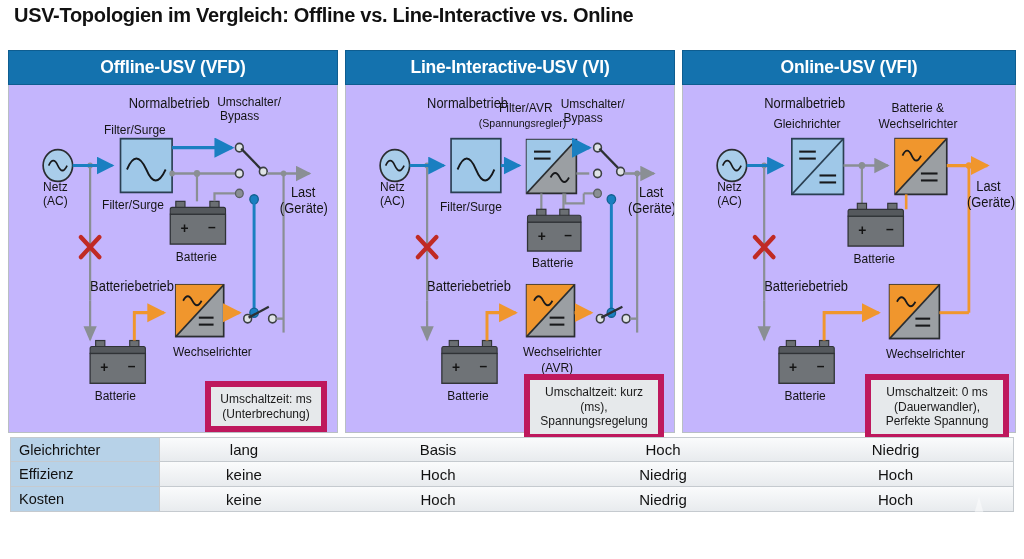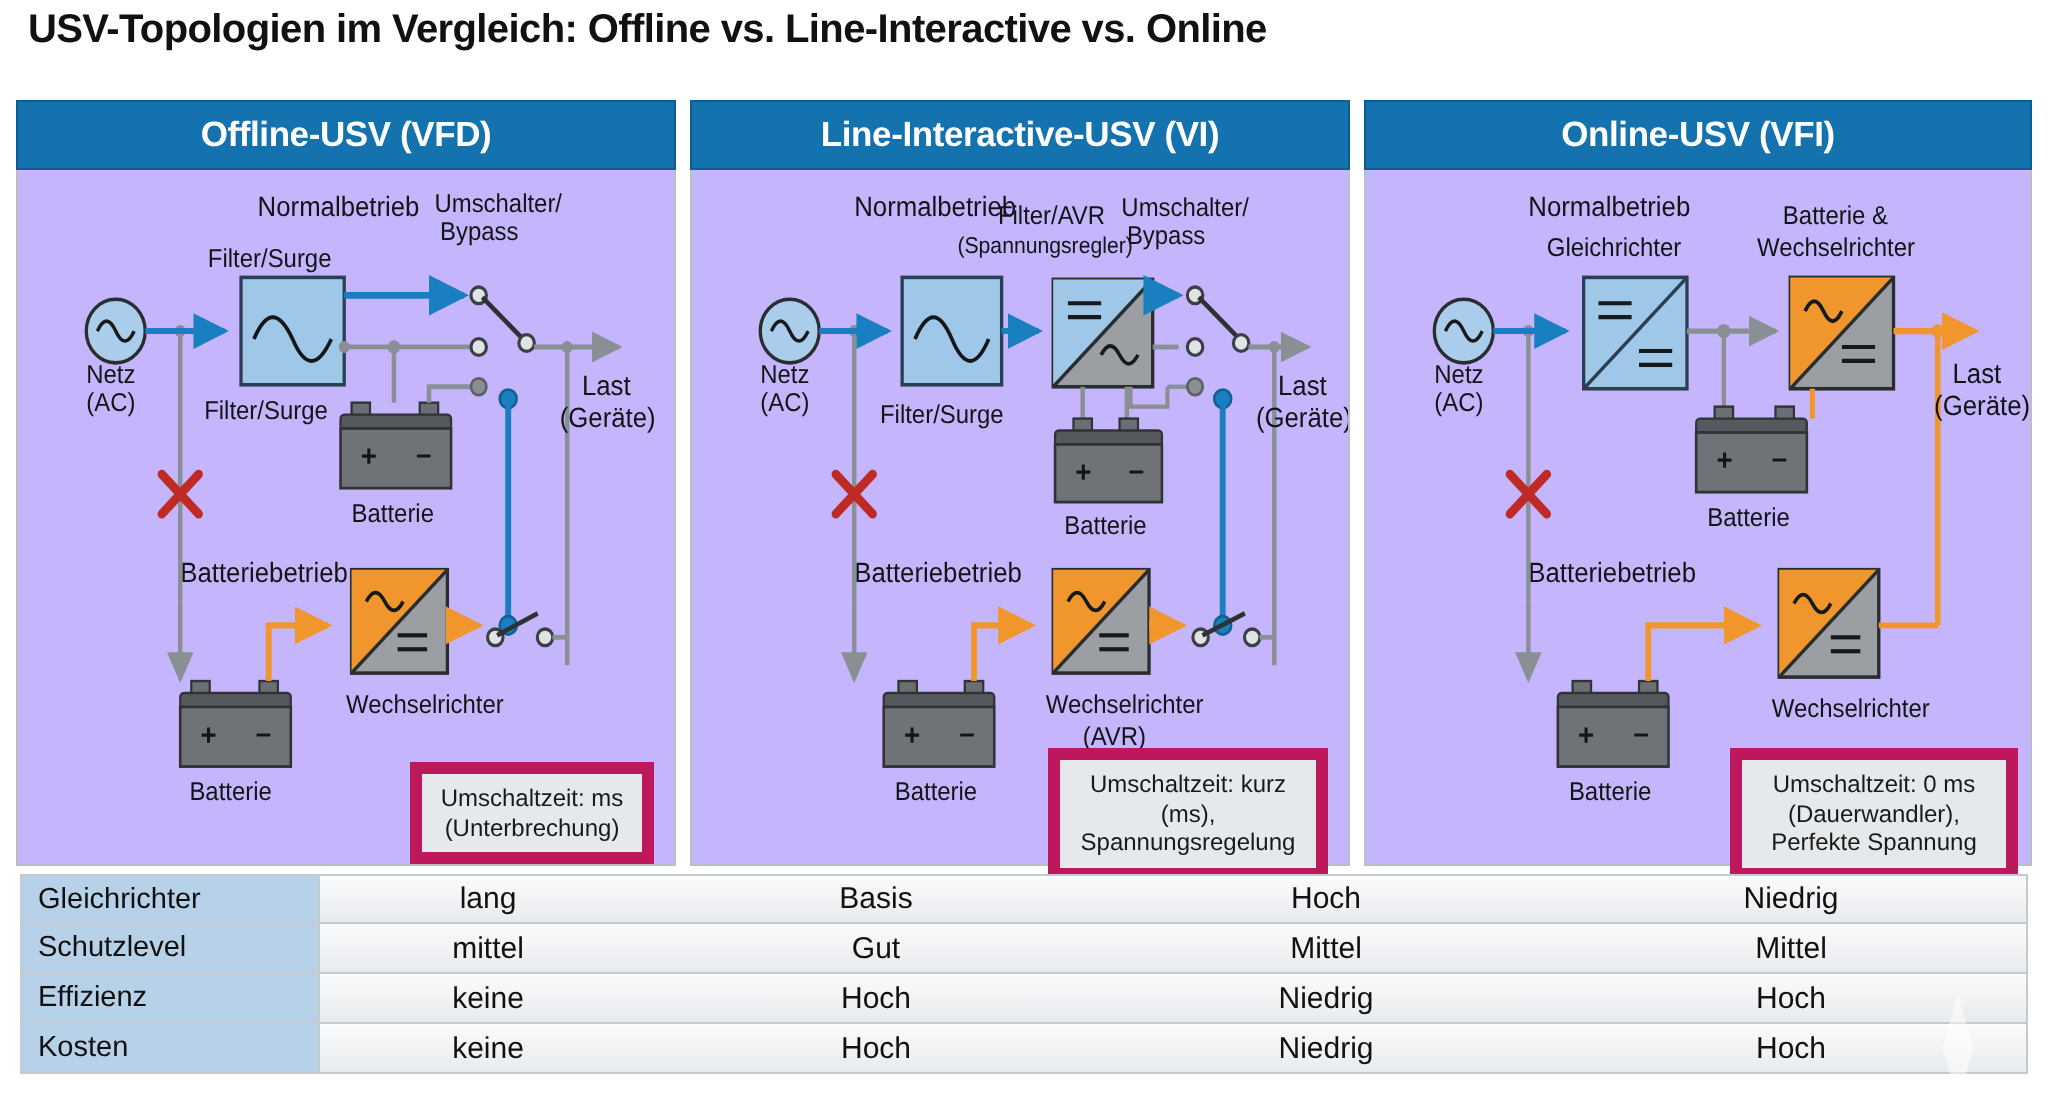--- a/index.html
+++ b/index.html
@@ -494,27 +494,20 @@
   </div>
 
   <table id="compare-table">
     <tbody id="compare-body">
         <tr>
           <td class="rowlabel">Gleichrichter</td>
           <td class="val v0">lang</td>
           <td class="val v1">Basis</td>
           <td class="val v2">Hoch</td>
           <td class="val v3">Niedrig</td>
-        </tr>
-        <tr>
-          <td class="rowlabel">Schutzlevel</td>
-          <td class="val v0">mittel</td>
-          <td class="val v1">Gut</td>
-          <td class="val v2">Mittel</td>
-          <td class="val v3">Mittel</td>
         </tr>
         <tr>
           <td class="rowlabel">Effizienz</td>
           <td class="val v0">keine</td>
           <td class="val v1">Hoch</td>
           <td class="val v2">Niedrig</td>
           <td class="val v3">Hoch</td>
         </tr>
         <tr>
           <td class="rowlabel">Kosten</td>

